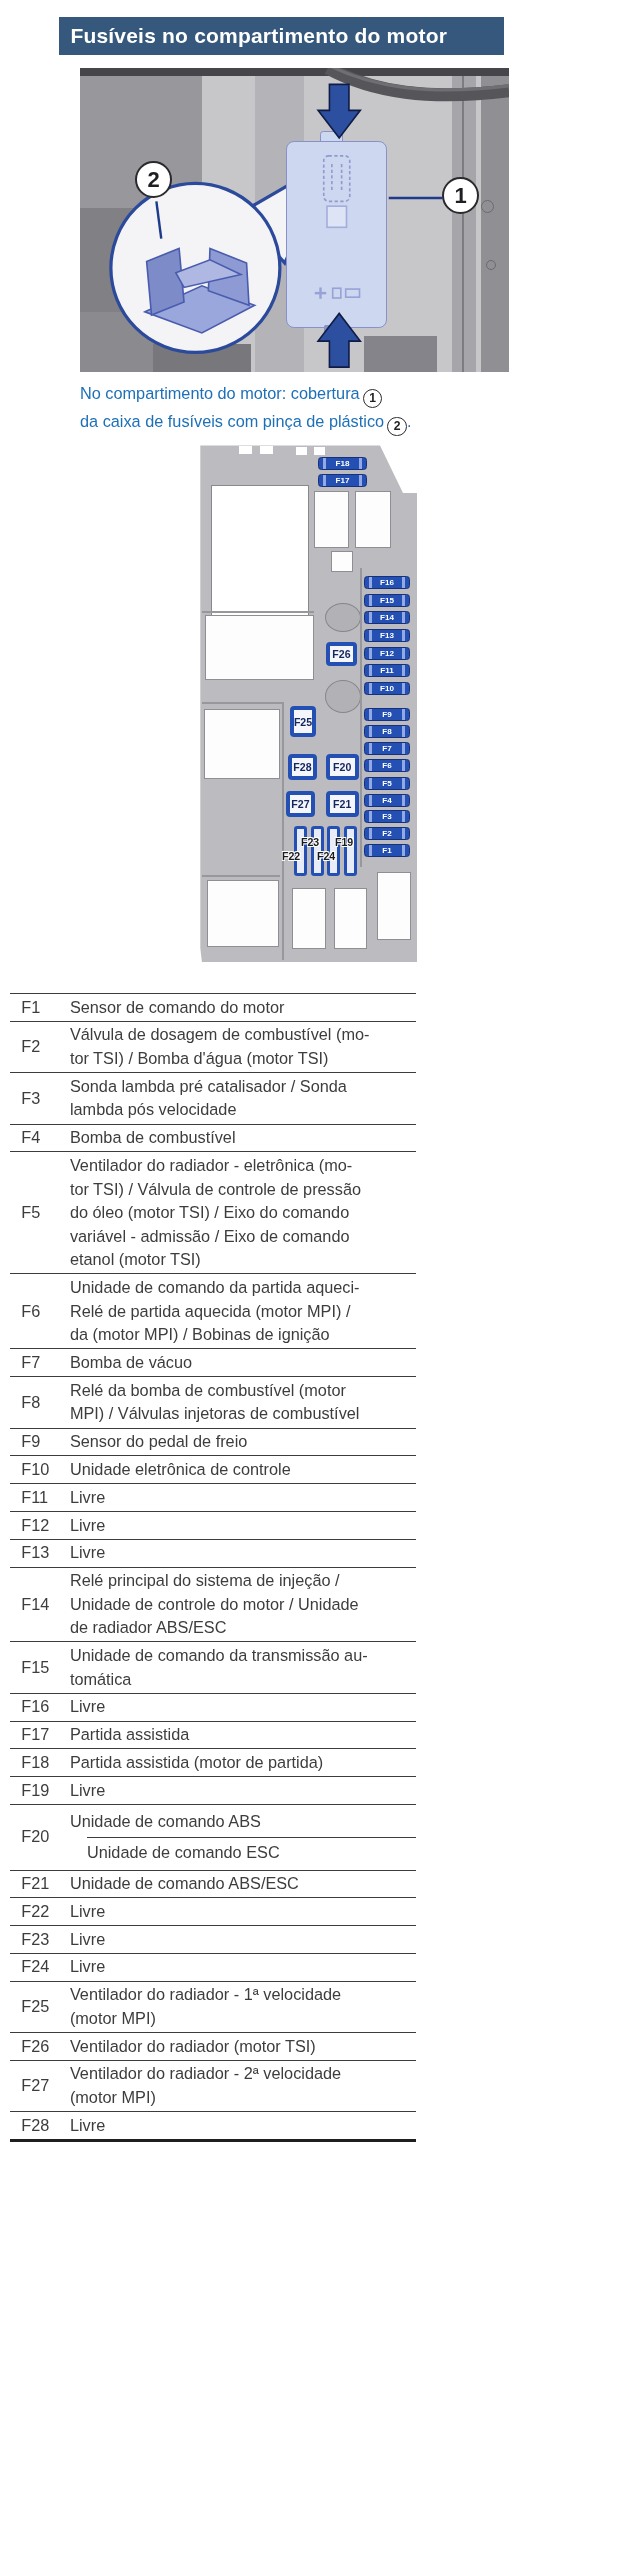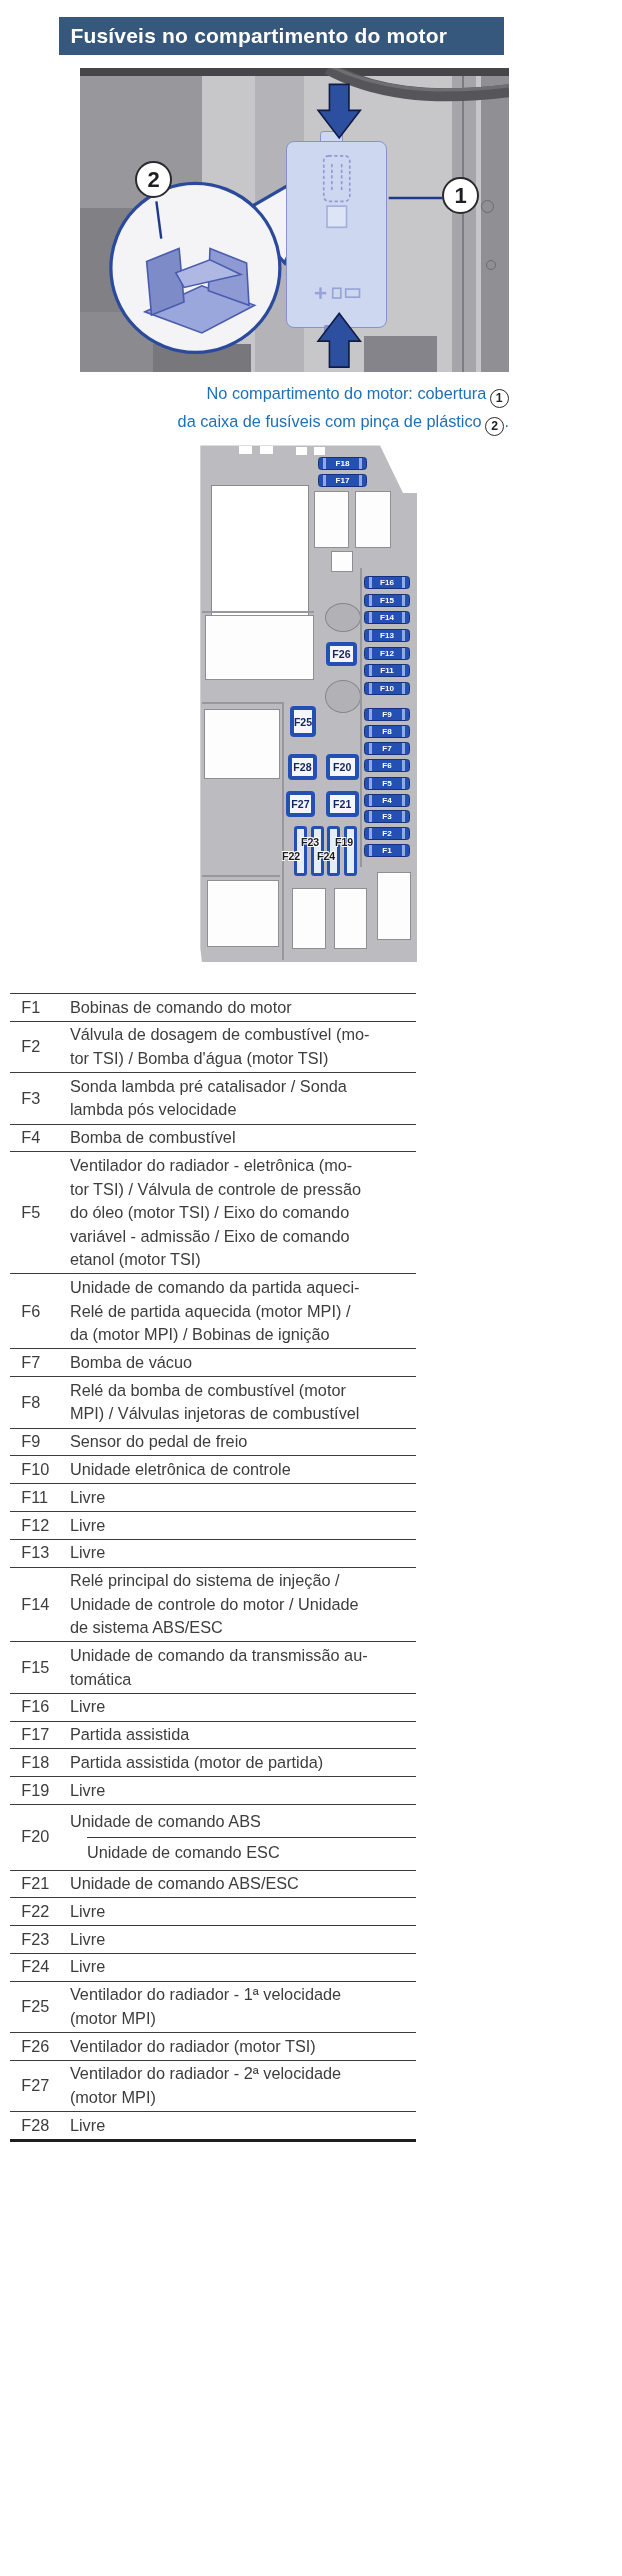--- a/index.html
+++ b/index.html
@@ -39,21 +39,21 @@
   .cover-clip { left:244px; top:257px; width:24.4px; height:9.8px; background:#8792c8; border-radius:1.6px; }
   .photo svg.overlay { position:absolute; left:0; top:0; }
   .co-num {
     position:absolute; width:37px; height:37px; background:#ffffff;
     border:2.4px solid #2a2a2e; border-radius:50%; box-sizing:border-box;
     display:flex; align-items:center; justify-content:center;
     font-size:22px; font-weight:bold; color:#1f1f23;
   }
   
   .caption {
-    position:absolute; left:80px; top:380px; width:429px; text-align:right;
+    position:absolute; left:80px; top:380px; width:429px; text-align:left;
     color:#1d70b8; font-size:16.3px; line-height:26px;
   }
   .cap-circle {
     display:inline-flex; width:19.5px; height:19.5px; border:1.6px solid #2a2a2e;
     border-radius:50%; align-items:center; justify-content:center;
     font-size:12.2px; font-weight:bold; color:#222226; background:#ffffff;
     box-sizing:border-box; vertical-align:-3.3px; margin-left:3.3px;
   }
   
   .diagram { position:absolute; left:197px; top:444px; width:221px; height:522px; }
@@ -223,21 +223,21 @@
       <span class="vlabel" style="left: 104px; top: 392px;">F23</span>
       <span class="vlabel" style="left: 138px; top: 392px;">F19</span>
       <span class="vlabel" style="left: 85px; top: 406px;">F22</span>
       <span class="vlabel" style="left: 120px; top: 406px;">F24</span>
     </div>
 
   <div class="ftable" id="ftable">
       <div class="t-row">
         <div class="t-id">F1</div>
         <div class="t-desc">
-          <span class="ln">Bobinas de comando do motor</span>
+          <span class="ln">Sensor de comando do motor</span>
         </div>
       </div>
       <div class="t-row">
         <div class="t-id">F2</div>
         <div class="t-desc">
           <span class="ln">Válvula de dosagem de combustível (mo-</span>
           <span class="ln">tor TSI) / Bomba d'água (motor TSI)</span>
         </div>
       </div>
       <div class="t-row">
@@ -312,21 +312,21 @@
         <div class="t-id">F13</div>
         <div class="t-desc">
           <span class="ln">Livre</span>
         </div>
       </div>
       <div class="t-row">
         <div class="t-id">F14</div>
         <div class="t-desc">
           <span class="ln">Relé principal do sistema de injeção /</span>
           <span class="ln">Unidade de controle do motor / Unidade</span>
-          <span class="ln">de sistema ABS/ESC</span>
+          <span class="ln">de radiador ABS/ESC</span>
         </div>
       </div>
       <div class="t-row">
         <div class="t-id">F15</div>
         <div class="t-desc">
           <span class="ln">Unidade de comando da transmissão au-</span>
           <span class="ln">tomática</span>
         </div>
       </div>
       <div class="t-row">

